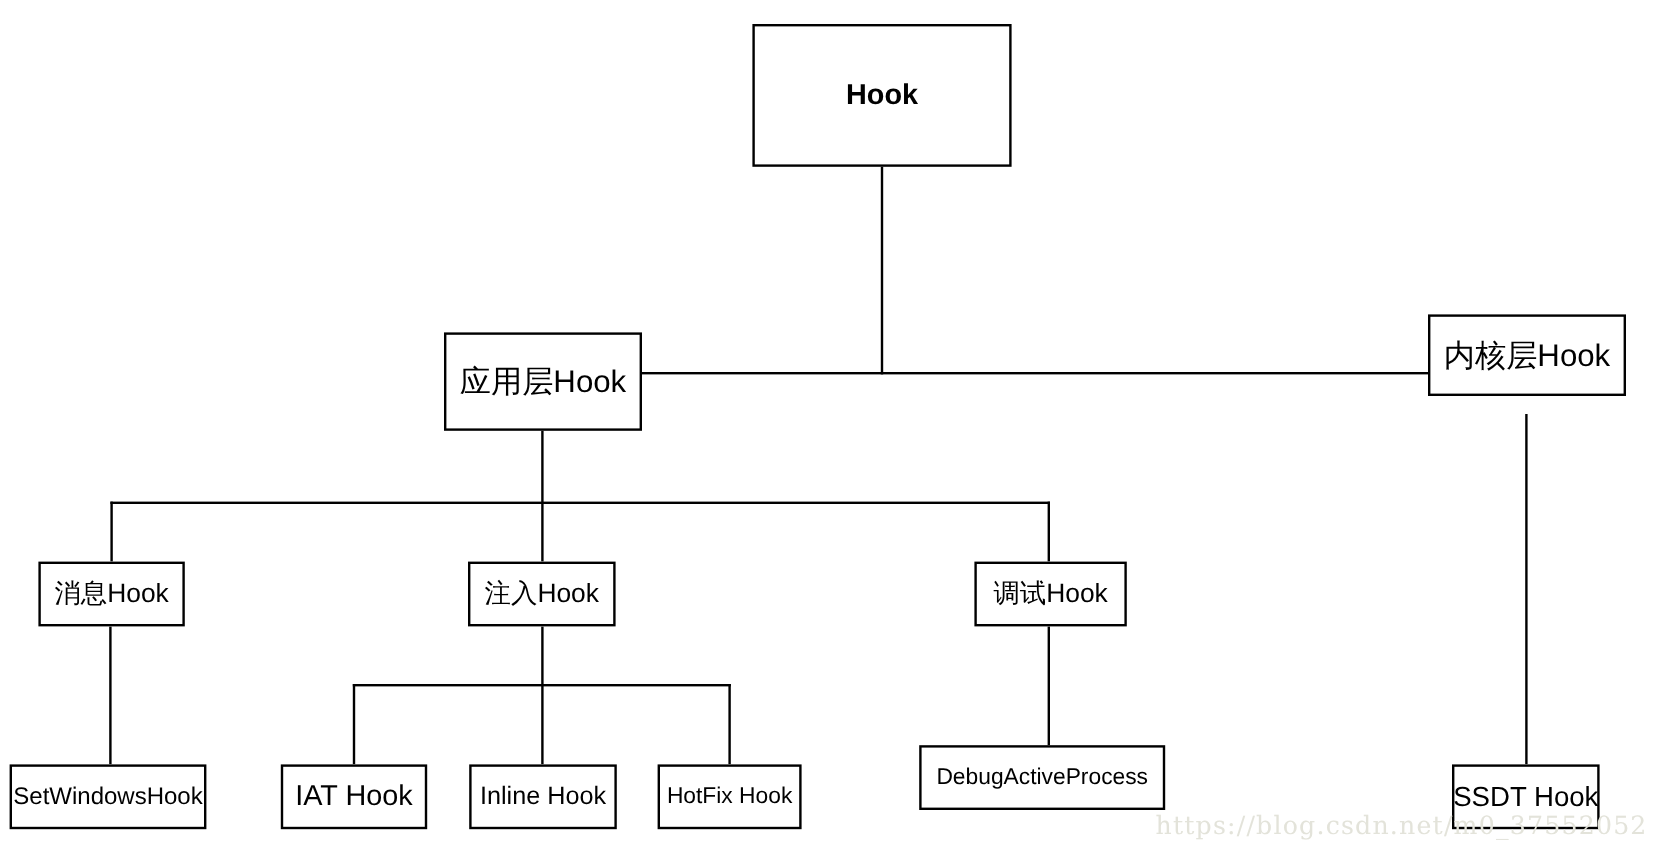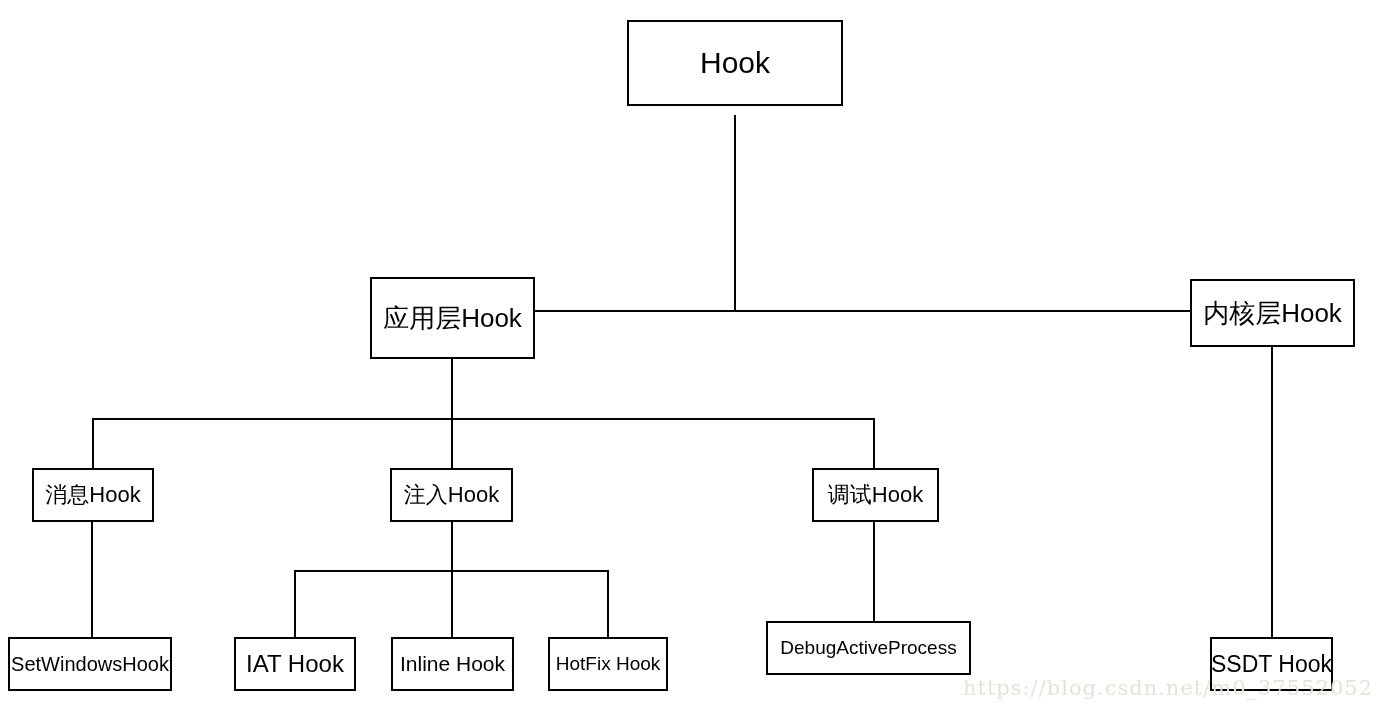--- a/index.html
+++ b/index.html
@@ -26,23 +26,23 @@
     box-sizing: border-box;
     white-space: nowrap;
     z-index: 2;
   }
   .line {
     position: absolute;
     background: #000000;
     z-index: 1;
   }
   
-  .n-root        { left: 627px;  top: 20px;  width: 216px; height: 86px; font-size: 30px; font-weight: 400; }
+  .n-root        { left: 627px;  top: 20px;  width: 216px; height: 119px; font-size: 24px; font-weight: 700; }
   .n-app         { left: 370px;  top: 277px; width: 165px; height: 82px; font-size: 26px; }
-  .n-kernel      { left: 1190px; top: 279px; width: 165px; height: 68px; font-size: 26px; }
+  .n-kernel      { left: 1190px; top: 262px; width: 165px; height: 68px; font-size: 26px; }
   .n-message     { left: 32px;   top: 468px; width: 122px; height: 54px; font-size: 22px; }
   .n-inject      { left: 390px;  top: 468px; width: 123px; height: 54px; font-size: 22px; }
   .n-debug       { left: 812px;  top: 468px; width: 127px; height: 54px; font-size: 22px; }
   .n-setwindows  { left: 8px;    top: 637px; width: 164px; height: 54px; font-size: 20px; }
   .n-iat         { left: 234px;  top: 637px; width: 122px; height: 54px; font-size: 24px; }
   .n-inline      { left: 391px;  top: 637px; width: 123px; height: 54px; font-size: 21px; }
   .n-hotfix      { left: 548px;  top: 637px; width: 120px; height: 54px; font-size: 19px; }
   .n-debugproc   { left: 766px;  top: 621px; width: 205px; height: 54px; font-size: 19px; }
   .n-ssdt        { left: 1210px; top: 637px; width: 123px; height: 54px; font-size: 23px; text-align: right; }
   

